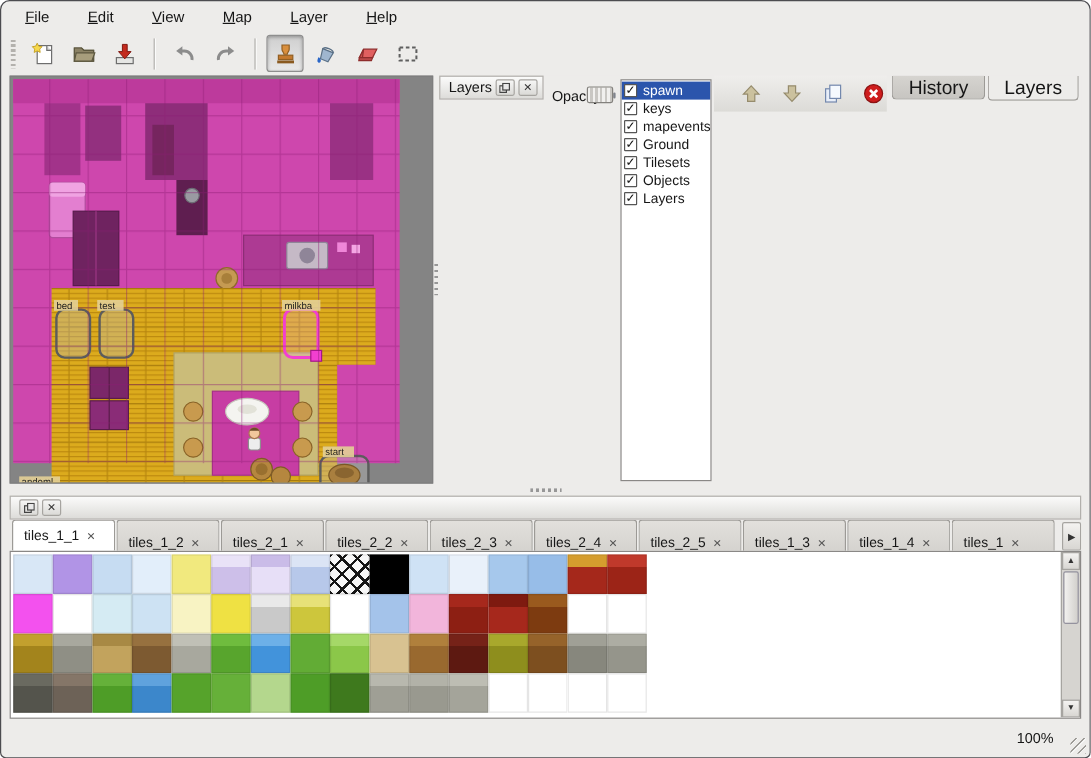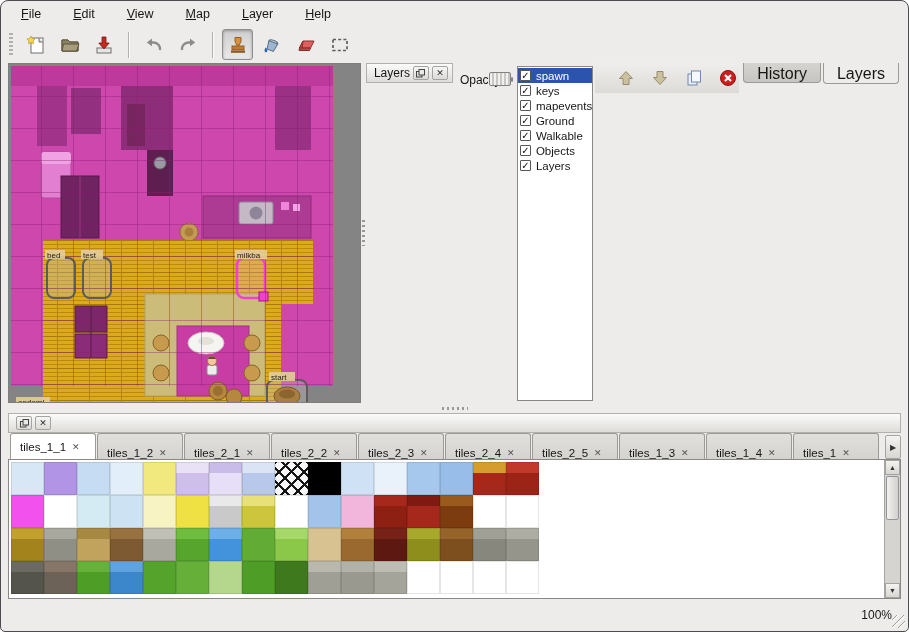--- a/index.html
+++ b/index.html
@@ -75,21 +75,21 @@
       repeating-linear-gradient(-45deg,#161616 0 2px,#f7f7f7 2px 9px)}
   .vscroll{position:absolute;right:0;top:0;bottom:0;width:16px;background:#d6d4d0;border-left:1px solid #a6a4a0;
      display:flex;flex-direction:column}
   .vs-btn{height:15px;display:flex;align-items:center;justify-content:center;font-size:7px;color:#333;
      background:linear-gradient(#f4f3f1,#d8d6d2);border:1px solid #a6a4a0}
   .vs-thumb{margin:1px;height:44px;background:linear-gradient(90deg,#f2f1ef,#d2d0cc);border:1px solid #94929e;border-radius:2px}
   .vs-spacer{flex:1}
 
   
   .statusbar{flex:1;position:relative;display:flex;align-items:center;justify-content:flex-end;
-     padding-right:16px;font-size:12px}
+     padding-right:30px;font-size:12px}
   .grip{position:absolute;right:3px;bottom:3px;width:13px;height:13px;
      background:repeating-linear-gradient(135deg,transparent 0 3px,#9e9c98 3px 4px,#f6f6f5 4px 5px)}
 
   svg text{font-family:"Liberation Sans",sans-serif}
 </style>
 </head>
 <body>
 
 <div class="window">
 
@@ -309,21 +309,21 @@
           <div class="layer-row">
             <span class="cb">✓</span>
             <span>mapevents</span>
           </div>
           <div class="layer-row">
             <span class="cb">✓</span>
             <span>Ground</span>
           </div>
           <div class="layer-row">
             <span class="cb">✓</span>
-            <span>Walkable</span>
+            <span>Tilesets</span>
           </div>
           <div class="layer-row">
             <span class="cb">✓</span>
             <span>Objects</span>
           </div>
           <div class="layer-row">
             <span class="cb">✓</span>
             <span>Layers</span>
           </div>
         </div>

